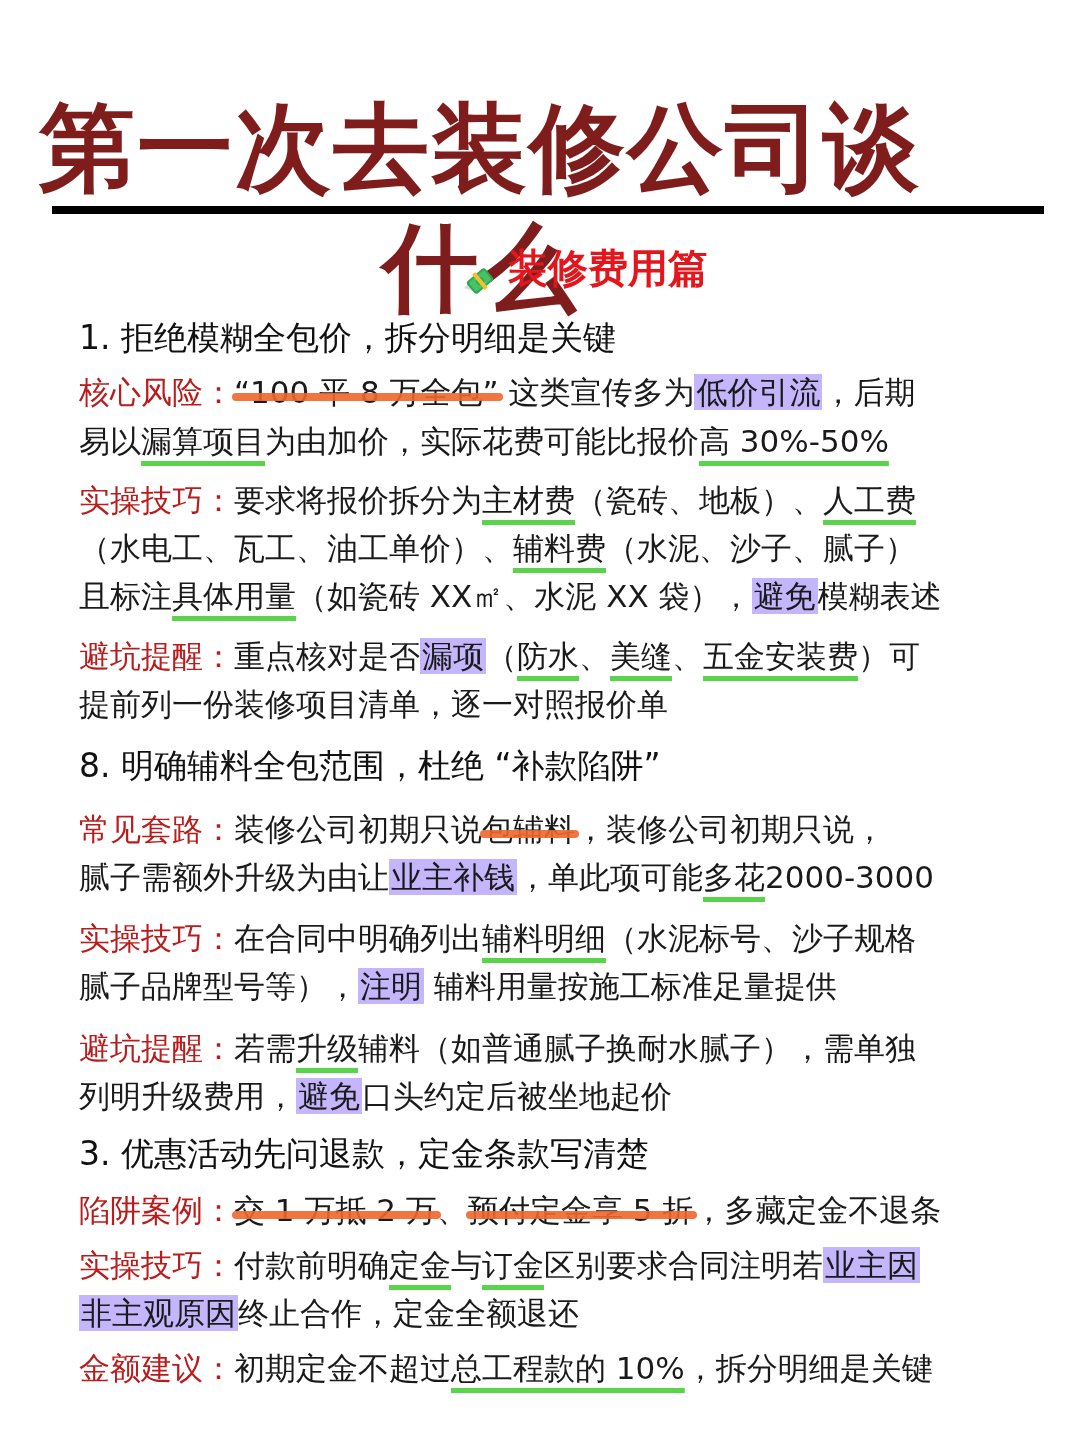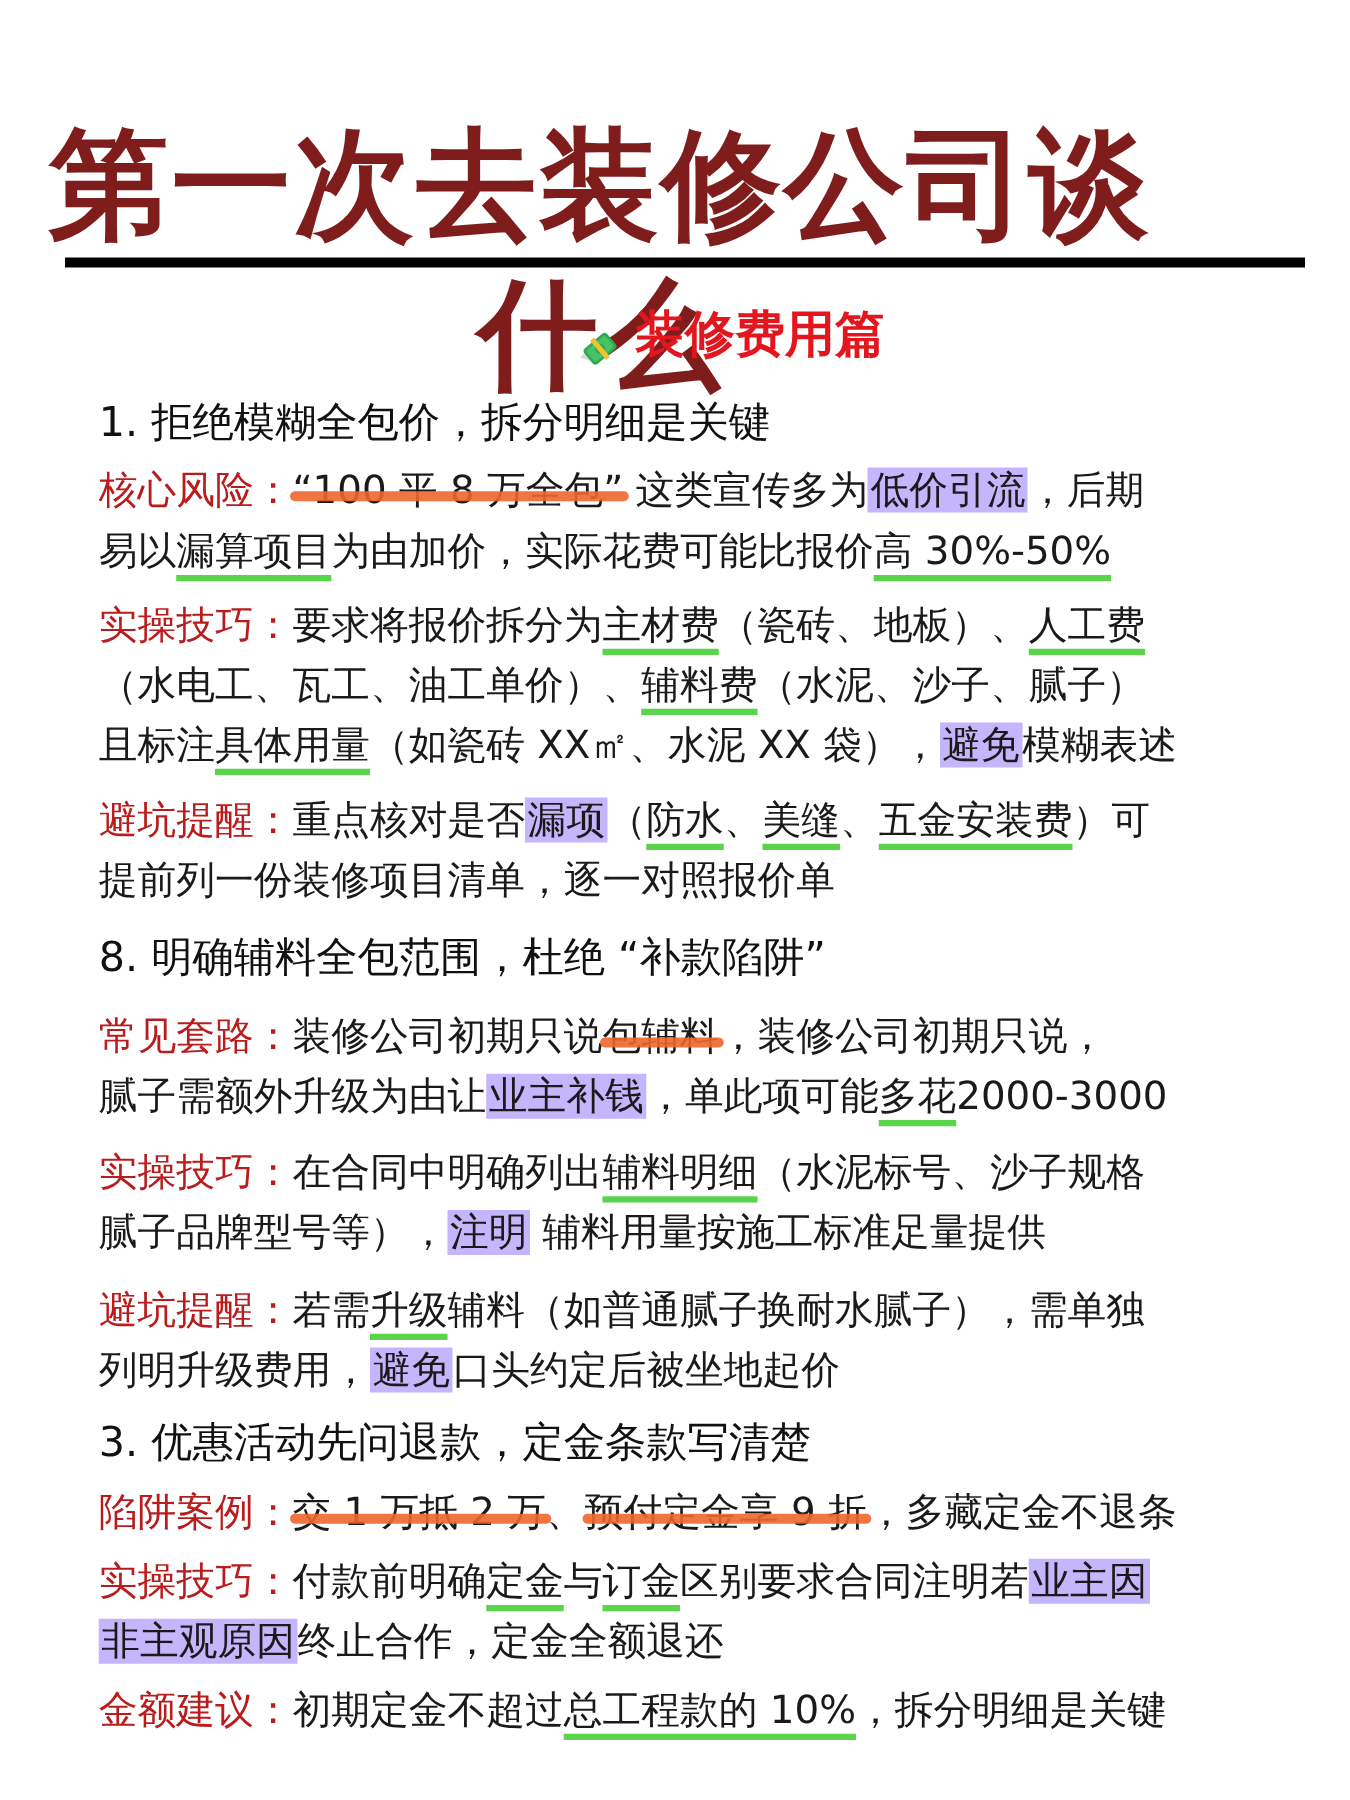--- a/index.html
+++ b/index.html
@@ -79,21 +79,21 @@
   </div>
   <div class="line" style="top:1025px">
     <span class="lbl">避坑提醒：</span><span>若需</span><span class="ul">升级</span><span>辅料（如普通腻子换耐水腻子），需单独</span>
   </div>
   <div class="line" style="top:1073px">
     <span>列明升级费用，</span><span class="hl">避免</span><span>口头约定后被坐地起价</span>
   </div>
 
   <div class="h" style="top:1131px">3. 优惠活动先问退款，定金条款写清楚</div>
   <div class="line" style="top:1187px">
-    <span class="lbl">陷阱案例：</span><span class="st">交 1 万抵 2 万</span><span>、</span><span class="st">预付定金享 9 折</span><span>，多藏定金不退条</span>
+    <span class="lbl">陷阱案例：</span><span class="st">交 1 万抵 2 万</span><span>、</span><span class="st">预付定金享 5 折</span><span>，多藏定金不退条</span>
   </div>
   <div class="line" style="top:1242px">
     <span class="lbl">实操技巧：</span><span>付款前明确</span><span class="ul">定金</span><span>与</span><span class="ul">订金</span><span>区别要求合同注明若</span><span class="hl">业主因</span>
   </div>
   <div class="line" style="top:1290px">
     <span class="hl">非主观原因</span><span>终止合作，定金全额退还</span>
   </div>
   <div class="line" style="top:1345px">
     <span class="lbl">金额建议：</span><span>初期定金不超过</span><span class="ul">总工程款的 10%</span><span>，拆分明细是关键</span>
   </div>

